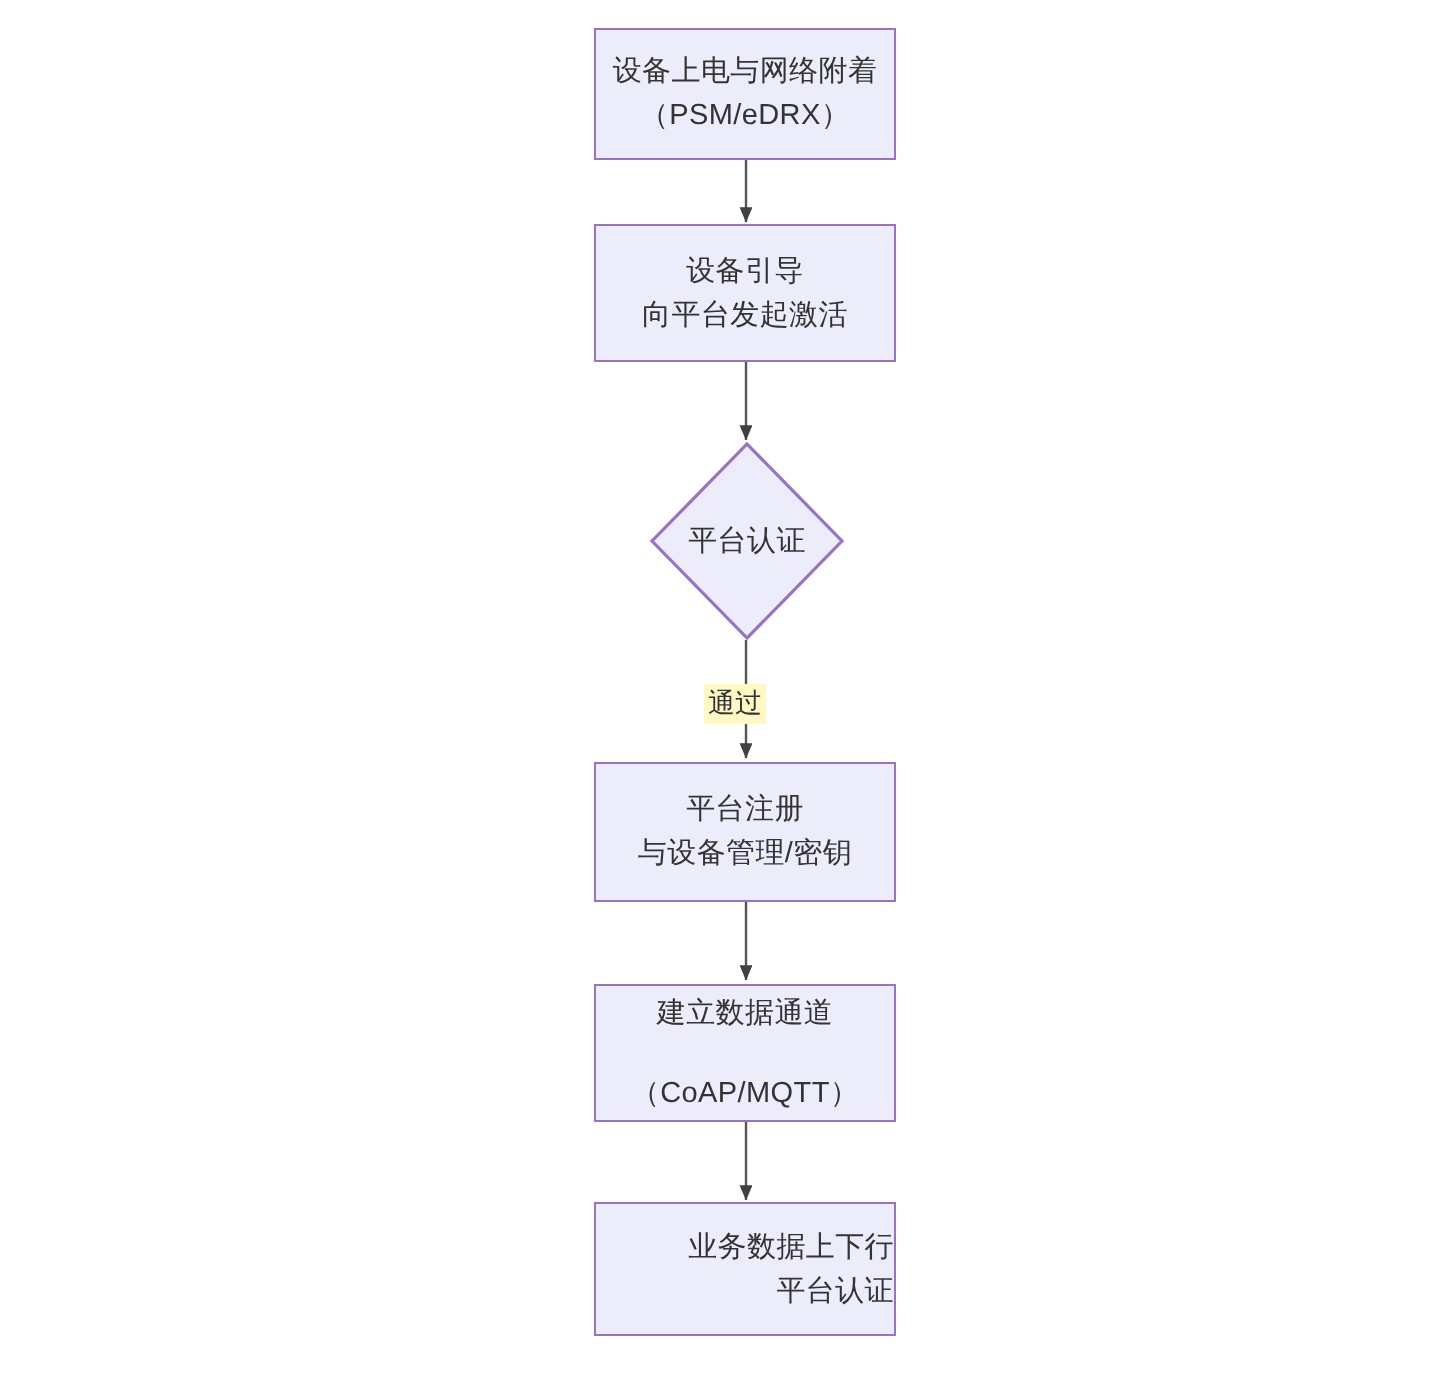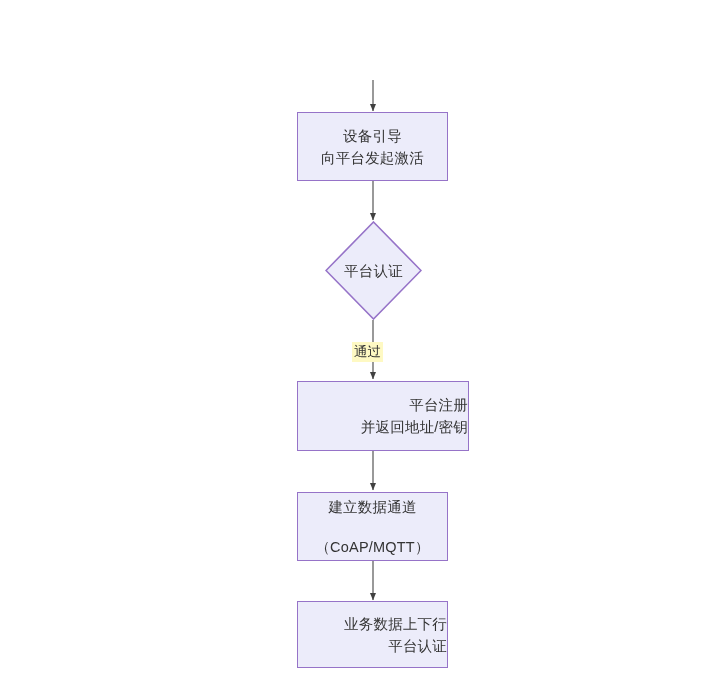--- a/index.html
+++ b/index.html
@@ -102,38 +102,42 @@
 
     <line x1="373" y1="181" x2="373" y2="220" stroke="#555555" stroke-width="1.2" marker-end="url(#arrowhead)"></line>
 
     <line x1="373" y1="320" x2="373" y2="379" stroke="#555555" stroke-width="1.2" marker-end="url(#arrowhead)"></line>
 
     <line x1="373" y1="451" x2="373" y2="490" stroke="#555555" stroke-width="1.2" marker-end="url(#arrowhead)"></line>
 
     <line x1="373" y1="561" x2="373" y2="600" stroke="#555555" stroke-width="1.2" marker-end="url(#arrowhead)"></line>
   </svg>
 
+  <div class="node node-box" style="left:297px; top:14px; width:151px; height:66px;">
+    <div class="node-label">设备上电与网络附着</div>
+    <div class="node-label">（PSM/eDRX）</div>
+  </div>
 
   <div class="node node-box" style="left:297px; top:112px; width:151px; height:69px;">
     <div class="node-label">设备引导</div>
     <div class="node-label">向平台发起激活</div>
   </div>
 
   <div class="node node-diamond" style="left:325px; top:221px; width:97px; height:99px;">
     <svg class="diamond-shape" viewBox="0 0 97 99" preserveAspectRatio="none" xmlns="http://www.w3.org/2000/svg">
       <polygon points="48.5,1 96,49.5 48.5,98 1,49.5" fill="#ececfa" stroke="#9673c8" stroke-width="1.6"></polygon>
     </svg>
     <div class="node-label">平台认证</div>
   </div>
 
   <div class="edge-label" style="left:352px; top:342px;">通过</div>
 
-  <div class="node node-box" style="left:297px; top:381px; width:172px; height:70px;align-items:flex-end;">
+  <div class="node node-box" style="left:297px; top:381px; width:151px; height:70px;">
     <div class="node-label">平台注册</div>
-    <div class="node-label">并返回地址/密钥</div>
+    <div class="node-label">与设备管理/密钥</div>
   </div>
 
   <div class="node node-box" style="left:297px; top:492px; width:151px; height:69px;gap:18px;">
     <div class="node-label">建立数据通道</div>
     <div class="node-label">（CoAP/MQTT）</div>
   </div>
 
   <div class="node node-box" style="left:297px; top:601px; width:151px; height:67px;align-items:flex-end;">
     <div class="node-label">业务数据上下行</div>
     <div class="node-label">平台认证</div>

